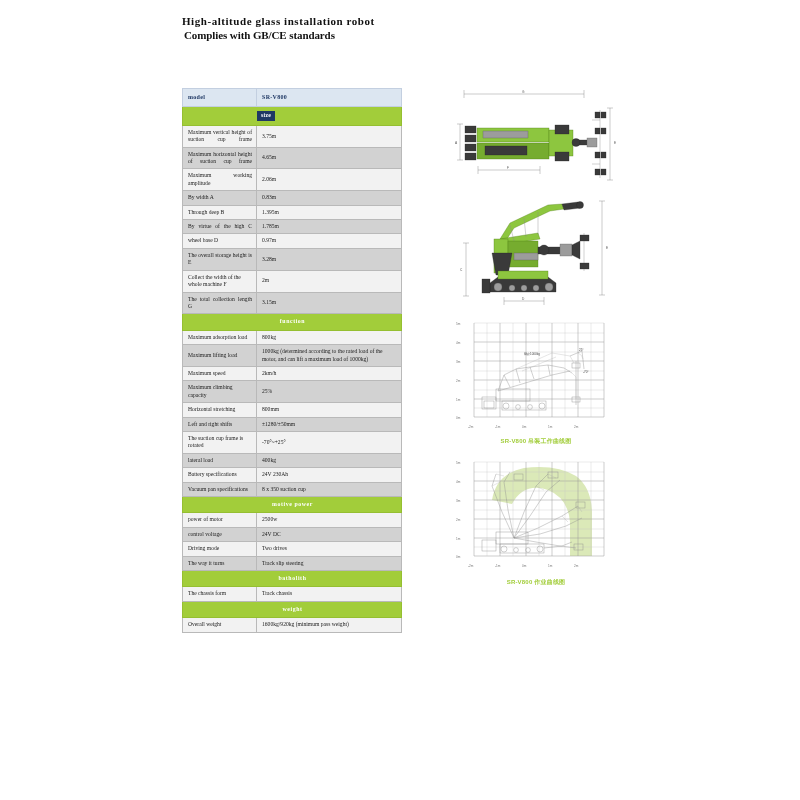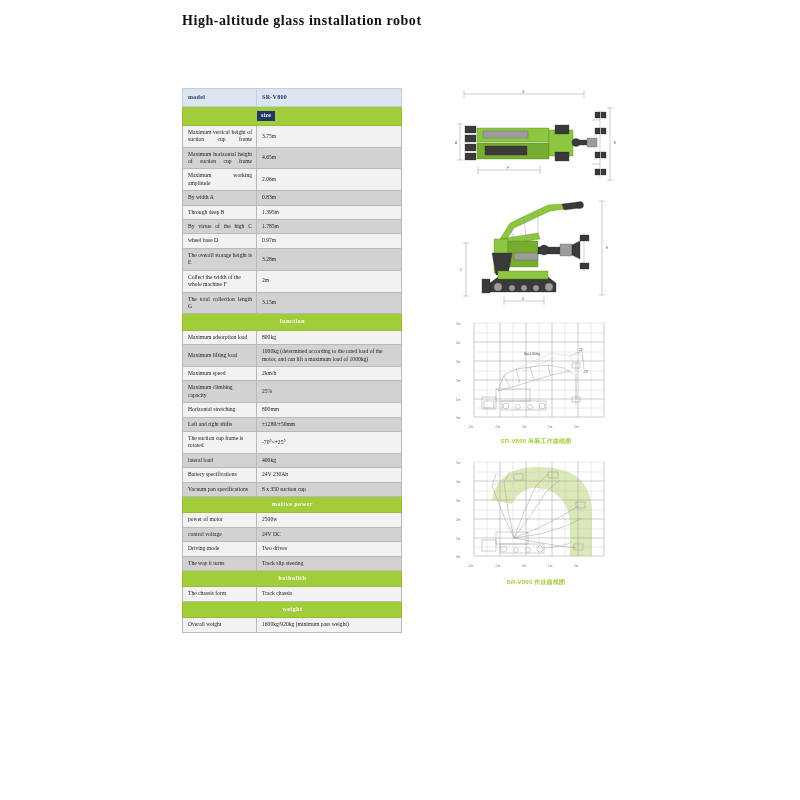--- a/index.html
+++ b/index.html
@@ -12,21 +12,21 @@
     position:relative;
   }
   .page{position:relative;width:800px;height:800px;}
 
   
   .title-block{
     position:absolute;left:182px;top:14px;width:330px;
   }
   .title-line1{
     font-family:"Liberation Serif", serif;
-    font-weight:bold;font-size:14px;letter-spacing:.55px;
+    font-weight:bold;font-size:11px;letter-spacing:.55px;
     color:#111;line-height:14px;white-space:nowrap;
   }
   .title-line2{
     font-family:"Liberation Serif", serif;
     font-weight:bold;font-size:11px;letter-spacing:-.1px;
     color:#111;line-height:14px;white-space:nowrap;padding-left:2px;
   }
 
   
   .spec-table{
@@ -125,20 +125,21 @@
   .env{fill:#cfe2a0;opacity:.75;stroke:none;}
   .note-txt{font-family:"Liberation Sans", sans-serif;font-size:3px;fill:#444;}
 </style>
 </head>
 <body>
 
 <div class="page">
 
   <div class="title-block">
     <div class="title-line1">High-altitude glass installation robot</div>
+    <div class="title-line2">Complies with GB/CE standards</div>
   </div>
 
   <table class="spec-table">
     <colgroup>
         <col class="col-label">
         <col class="col-value">
       </colgroup>
     <tbody>
       <tr class="hdr">
         <td>model</td>

